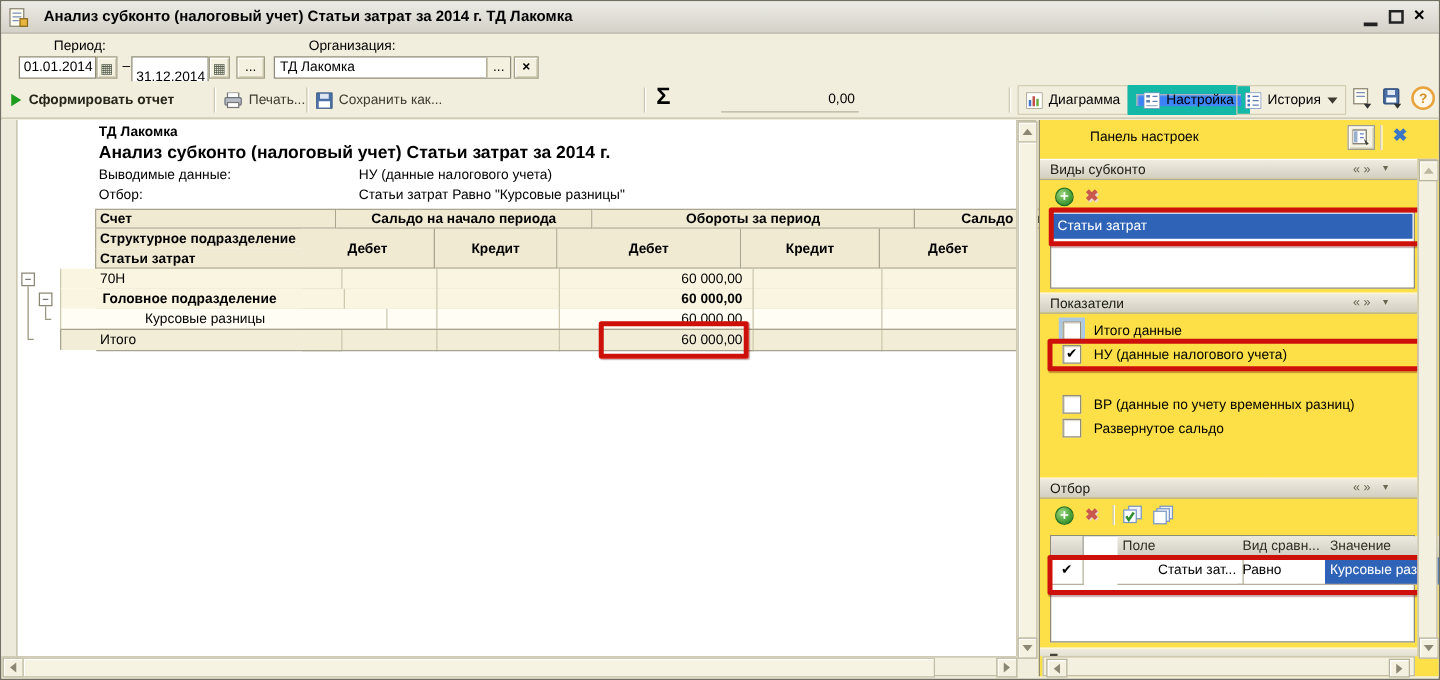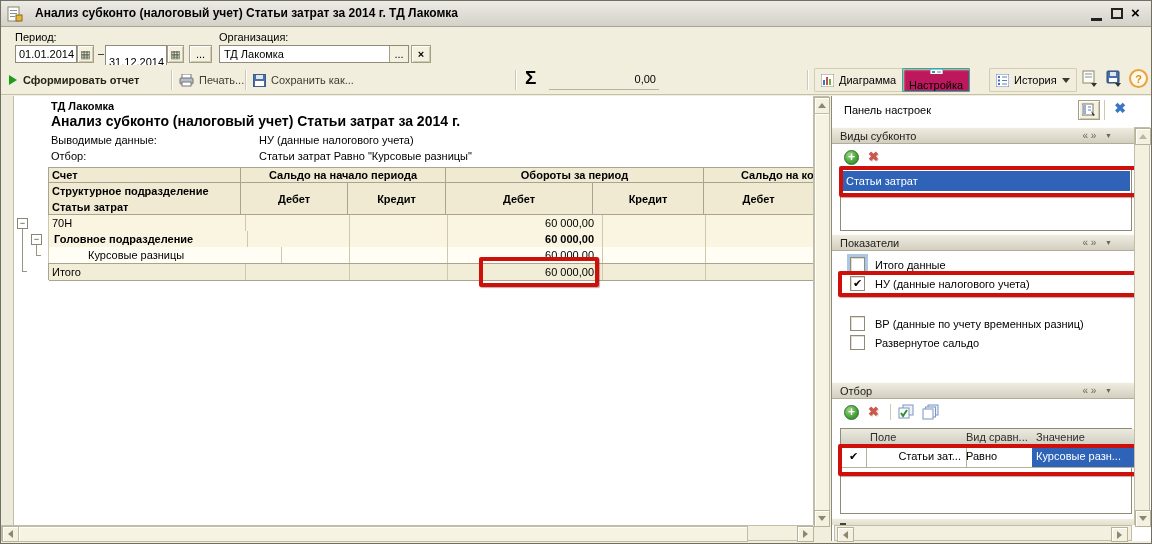--- a/index.html
+++ b/index.html
@@ -1,31 +1,31 @@
 <!DOCTYPE html>
 <html><head>
 <meta charset="utf-8">
 <style>
   html,body{margin:0;padding:0;background:#9a978c;}
   .screen{position:relative;width:1152px;height:544px;background:#f2eedd;
     font-family:"Liberation Sans",sans-serif;font-size:11px;color:#000;
     overflow:hidden;border:1px solid #716e63;box-sizing:border-box;}
   .a{position:absolute;box-sizing:border-box;}
-  .nowrap{white-space:nowrap;overflow:hidden;}
+  .nowrap{white-space:nowrap;overflow:hidden;margin-left:28px;}
   .b{font-weight:bold;}
   
   .titlebar{left:0;top:0;width:1150px;height:26px;background:linear-gradient(#ecebe5,#d4d1c8);
     border-bottom:1px solid #a8a49a;display:flex;align-items:center;}
   .title-text{font-weight:bold;font-size:12px;margin-left:6px;}
   
   .btn{background:#f5f1e0;border:1px solid #a39e86;box-shadow:inset 1px 1px 0 #fff,inset -1px -1px 0 #cfcab0;
     display:flex;align-items:center;justify-content:center;cursor:default;}
   .field{background:#fff;border:1px solid #8f8b77;display:flex;align-items:center;}
   .flat{display:flex;align-items:center;gap:5px;padding:0 6px;height:24px;border:1px solid #d3cdb4;border-radius:1px;}
-  .flat.pressed{border:1px solid #14b8a6;background:#be185d;box-shadow:inset 1px 1px 2px #d8d0ab;flex-direction:column;}
+  .flat.pressed{border:7px solid #14b8a6;background:#3b82f6;box-shadow:inset 1px 1px 2px #d8d0ab;}
   .vsep{width:1px;background:#cdc8b2;box-shadow:1px 0 0 #ffffff;}
   
   .hcell{background:#f0ead3;border-right:1px solid #a9a490;border-bottom:1px solid #a9a490;
     font-weight:bold;display:flex;align-items:center;text-align:right;}
   .dcell{border-right:1px solid #cdc8ae;border-bottom:1px solid #cdc8ae;display:flex;align-items:center;}
   .num{justify-content:flex-end;padding-right:8px;}
   
   .sec-hdr{background:linear-gradient(#f0ede0,#d2cec0);border-top:1px solid #fdfcf7;border-bottom:1px solid #b1ad9a;
     display:flex;align-items:center;padding:0 0 0 8px;color:#1c1c16;}
   .sec-glyphs{position:absolute;right:22px;top:0;height:100%;display:flex;align-items:center;gap:6px;color:#6b6753;font-size:10px;}
@@ -251,21 +251,21 @@
   <div class="a track" style="left:0;top:524px;width:812px;height:16px">
     <div class="sbtn" style="position:absolute;left:0;top:0;width:15px;height:14px">
         <span class="tri-lf"></span>
       </div>
     <div class="thumb" style="position:absolute;left:16px;top:0;width:728px;height:14px"></div>
     <div class="sbtn" style="position:absolute;left:795px;top:0;width:15px;height:14px">
         <span class="tri-rt"></span>
       </div>
   </div>
 
-  <div class="a" style="left:830px;top:95px;width:320px;height:445px;background:#ffffff;border-left:1px solid #8f8b78">
+  <div class="a" style="left:830px;top:95px;width:320px;height:445px;background:#fde047;border-left:1px solid #8f8b78">
 
     <div class="a nowrap" style="left:12px;top:8px;font-size:11px">Панель настроек</div>
     <div class="a btn" style="left:246px;top:4px;width:22px;height:20px">
       <svg width="14" height="14">
         <rect x="0" y="1" width="11" height="11" fill="#fff" stroke="#7a7668"></rect>
         <rect x="1" y="2" width="3" height="9" fill="#9ab0cf"></rect>
         <line x1="6" y1="4" x2="9" y2="4" stroke="#5d7fb4"></line>
           <line x1="6" y1="7" x2="9" y2="7" stroke="#5d7fb4"></line>
         <path d="M9 8 L13 12 L11 13 Z" fill="#3a3a32"></path>
       </svg>

